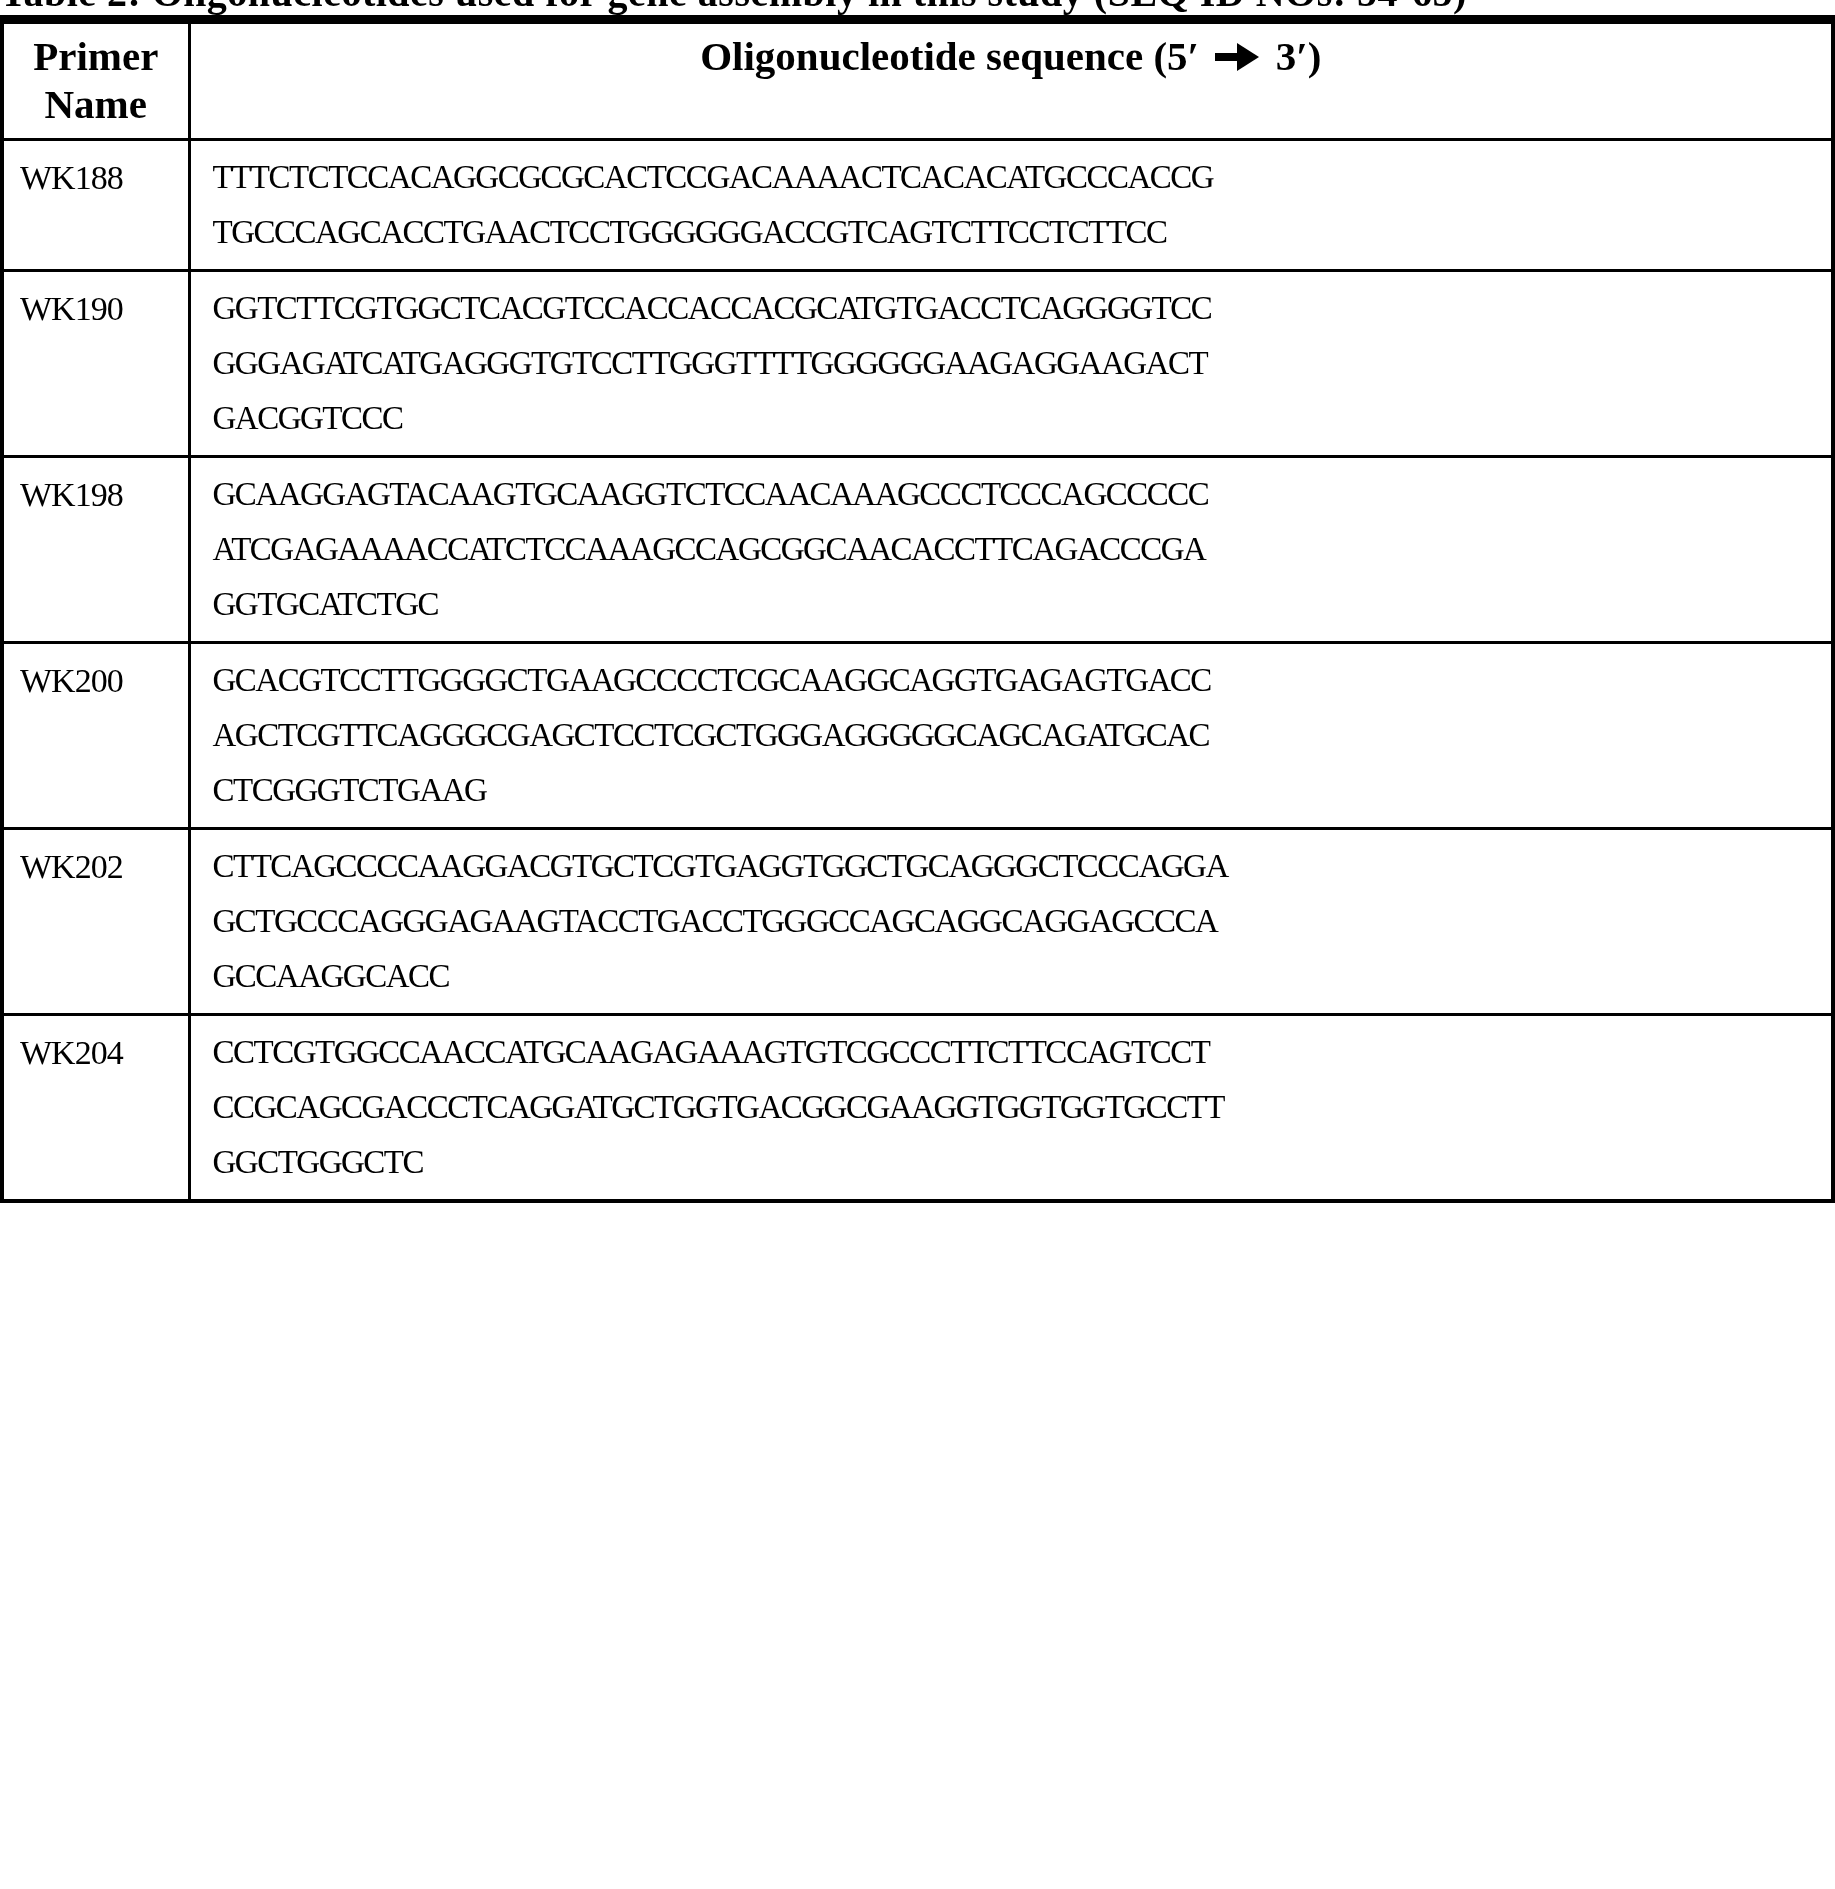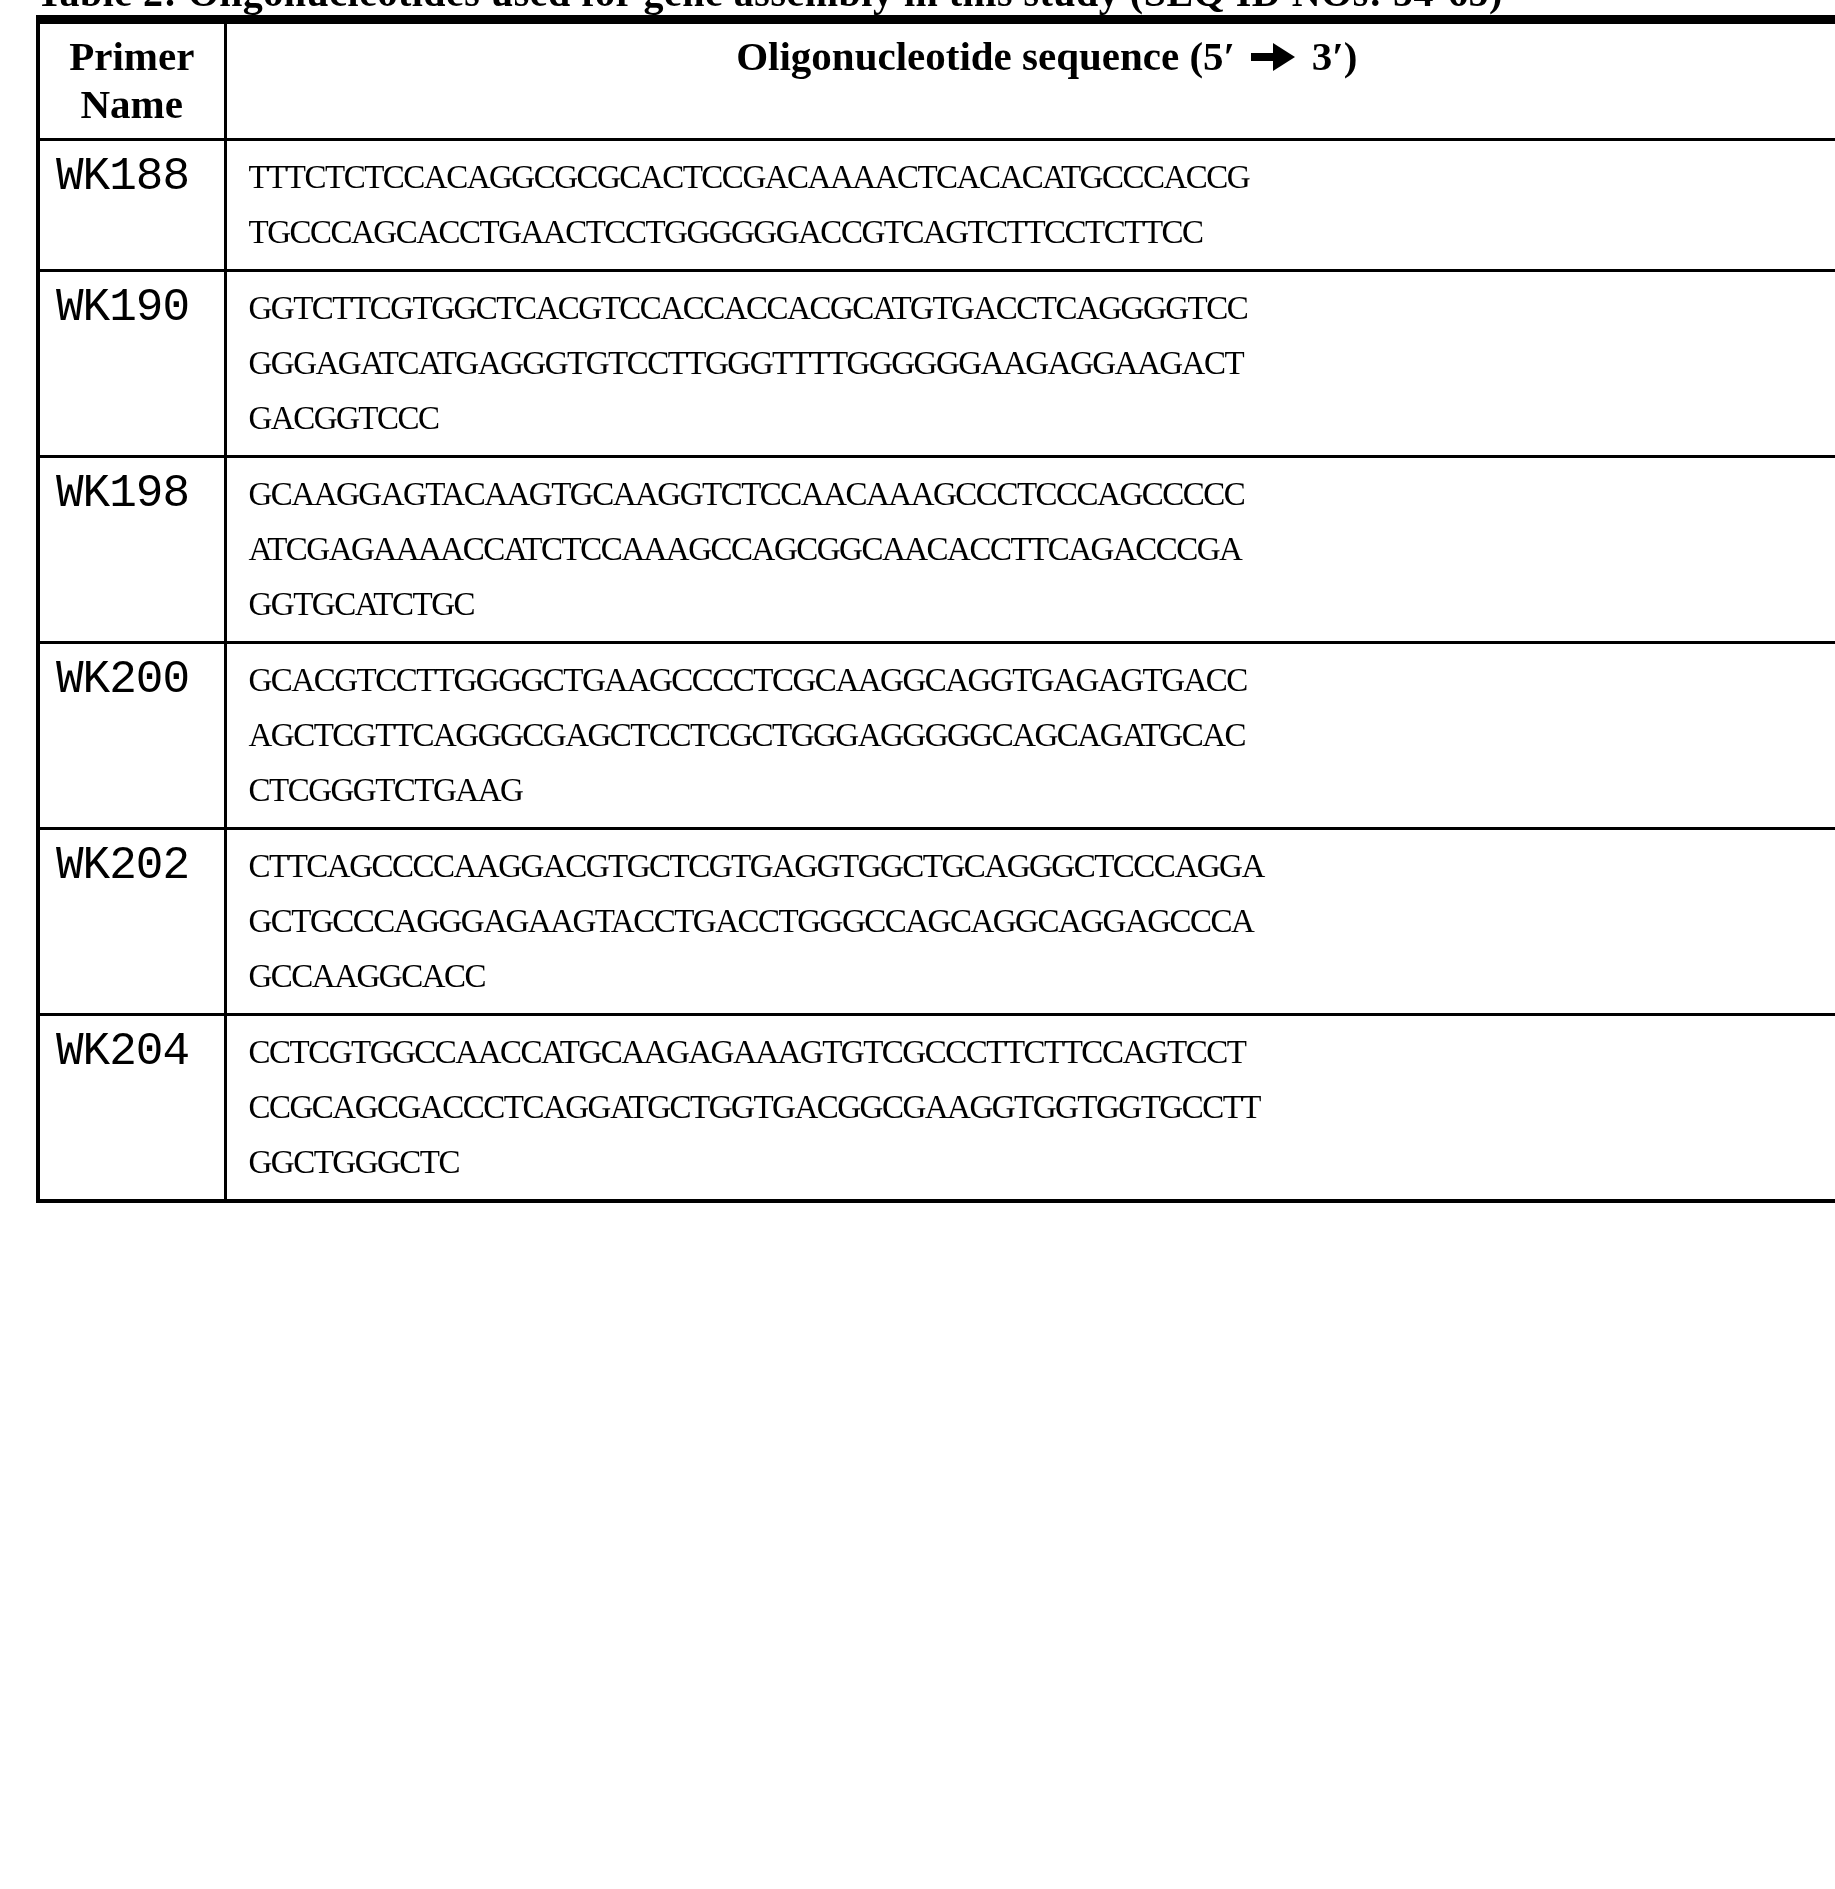--- a/index.html
+++ b/index.html
@@ -8,21 +8,20 @@
     background: #ffffff;
     color: #000000;
     font-family: "Liberation Serif", "DejaVu Serif", serif;
   }
   .page {
     width: 1835px;
     height: 1889px;
     background: #ffffff;
     overflow: hidden;
     box-sizing: border-box;
-    padding-left: 36px;
   }
   
   .caption-clip {
     height: 15px;
     overflow: hidden;
   }
   .caption-clip span {
     display: block;
     margin-top: -31px;
     font-size: 40px;
@@ -45,26 +44,25 @@
     vertical-align: top;
     text-align: center;
     font-size: 41px;
     font-weight: bold;
     padding: 8px 4px 10px 4px;
     line-height: 48px;
   }
   col.name-col  { width: 187px; }
   td.name-cell {
     vertical-align: top;
-    font-size: 46px;
+    font-size: 34px;
     letter-spacing: -1px;
     padding: 9px 2px 9px 16px;
     line-height: 55px;
     white-space: nowrap;
-    font-family: Liberation Mono, monospace;
   }
   td.seq-cell {
     vertical-align: top;
     font-size: 33px;
     letter-spacing: -1.5px;
     padding: 9px 6px 9px 22px;
   }
   .seq-line {
     white-space: nowrap;
     line-height: 55px;

